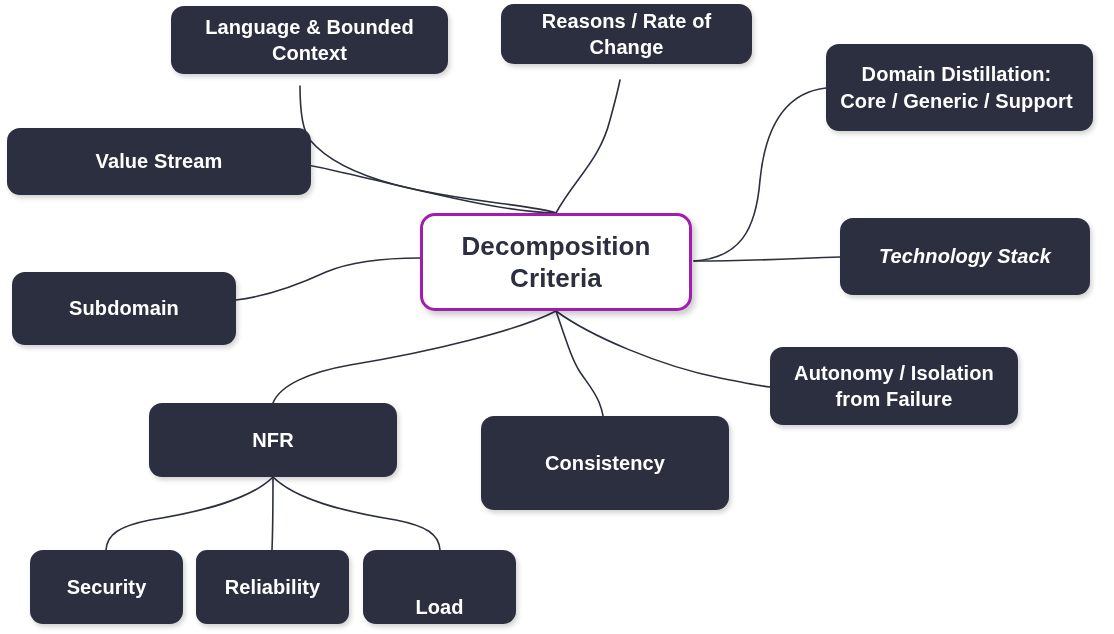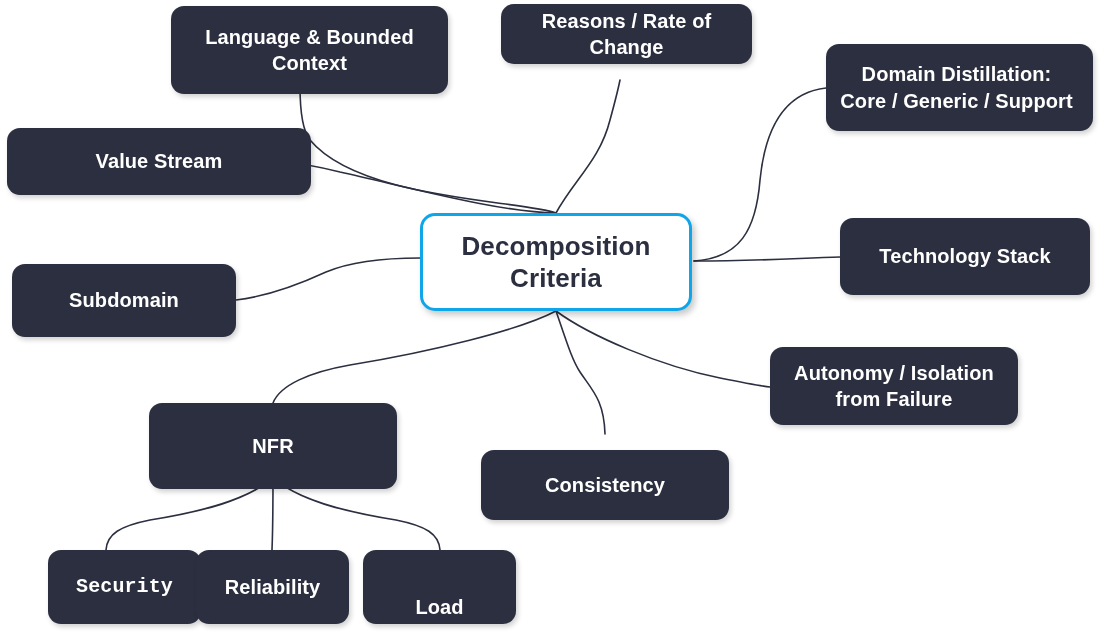--- a/index.html
+++ b/index.html
@@ -39,21 +39,21 @@
     font-size: 20px;
     line-height: 1.32;
     letter-spacing: 0.1px;
     padding: 4px 8px;
     box-shadow: 2px 3px 5px rgba(0,0,0,0.18);
     white-space: pre-line;
   }
   .node.center {
     background: #ffffff;
     color: #2b2f3f;
-    border: 3px solid #0ea5e9;
+    border: 3px solid #a21caf;
     border-radius: 15px;
     font-size: 26px;
     line-height: 1.25;
     box-shadow: 3px 4px 6px rgba(0,0,0,0.22);
   }
   .node.wide-text {
     padding-left: 2px;
     padding-right: 8px;
   }
 </style>
@@ -69,32 +69,32 @@
       <path d="M 694 261 C 760 261 800 258 840 257" fill="none" stroke="#2b2f3f" stroke-width="1.6" stroke-linecap="round"></path>
       <path d="M 420 258 C 380 258 350 262 326 272 C 300 284 270 296 236 300" fill="none" stroke="#2b2f3f" stroke-width="1.6" stroke-linecap="round"></path>
       <path d="M 556 311 C 520 330 430 352 350 365 C 310 372 280 385 273 403" fill="none" stroke="#2b2f3f" stroke-width="1.6" stroke-linecap="round"></path>
       <path d="M 556 311 C 566 340 572 360 580 372 C 592 390 604 400 605 434" fill="none" stroke="#2b2f3f" stroke-width="1.6" stroke-linecap="round"></path>
       <path d="M 556 311 C 590 336 660 366 720 378 C 745 383 760 386 770 387" fill="none" stroke="#2b2f3f" stroke-width="1.6" stroke-linecap="round"></path>
       <path d="M 273 477 C 250 500 200 512 150 520 C 120 526 107 534 106 550" fill="none" stroke="#2b2f3f" stroke-width="1.6" stroke-linecap="round"></path>
       <path d="M 273 477 C 273 500 273 525 272 550" fill="none" stroke="#2b2f3f" stroke-width="1.6" stroke-linecap="round"></path>
       <path d="M 273 477 C 296 500 346 512 396 520 C 426 526 439 534 440 550" fill="none" stroke="#2b2f3f" stroke-width="1.6" stroke-linecap="round"></path>
     </svg>
   <div id="node-layer">
-      <div class="node" style="left: 171px; top: 6px; width: 277px; height: 88px;"><span>Language &amp; Bounded
+      <div class="node" style="left: 171px; top: 6px; width: 277px; height: 68px;"><span>Language &amp; Bounded
 Context</span></div>
       <div class="node" style="left: 501px; top: 4px; width: 251px; height: 60px;"><span>Reasons / Rate of
 Change</span></div>
       <div class="node wide-text" style="left: 826px; top: 44px; width: 267px; height: 87px;"><span>Domain Distillation:
 Core / Generic / Support</span></div>
       <div class="node" style="left: 7px; top: 128px; width: 304px; height: 67px;"><span>Value Stream</span></div>
-      <div class="node" style="left: 840px; top: 218px; width: 250px; height: 77px;"><span>Technology Stack</span></div>
-      <div class="node" style="left: 12px; top: 264px; width: 224px; height: 73px;"><span>Subdomain</span></div>
+      <div class="node" style="left: 840px; top: 218px; width: 250px; height: 77px; font-style: italic;"><span>Technology Stack</span></div>
+      <div class="node" style="left: 12px; top: 272px; width: 224px; height: 73px;"><span>Subdomain</span></div>
       <div class="node" style="left: 770px; top: 347px; width: 248px; height: 78px;"><span>Autonomy / Isolation
 from Failure</span></div>
-      <div class="node" style="left: 149px; top: 403px; width: 248px; height: 86px;"><span>NFR</span></div>
-      <div class="node" style="left: 481px; top: 450px; width: 248px; height: 70px;"><span>Consistency</span></div>
-      <div class="node" style="left: 48px; top: 550px; width: 153px; height: 74px; font-family: Liberation Mono, monospace;"><span>Security</span></div>
-      <div class="node" style="left: 196px; top: 550px; width: 153px; height: 74px;"><span>Reliability</span></div>
+      <div class="node" style="left: 149px; top: 403px; width: 248px; height: 74px;"><span>NFR</span></div>
+      <div class="node" style="left: 481px; top: 416px; width: 248px; height: 94px;"><span>Consistency</span></div>
+      <div class="node" style="left: 30px; top: 550px; width: 153px; height: 74px;"><span>Security</span></div>
+      <div class="node" style="left: 196px; top: 550px; width: 153px; height: 74px; border-radius: 11px;"><span>Reliability</span></div>
       <div class="node" style="left: 363px; top: 550px; width: 153px; height: 74px; align-items: flex-end;"><span>Load</span></div>
       <div class="node center" style="left: 420px; top: 213px; width: 272px; height: 98px;"><span>Decomposition
 Criteria</span></div>
     </div>
 </div>
 
 </body></html>

